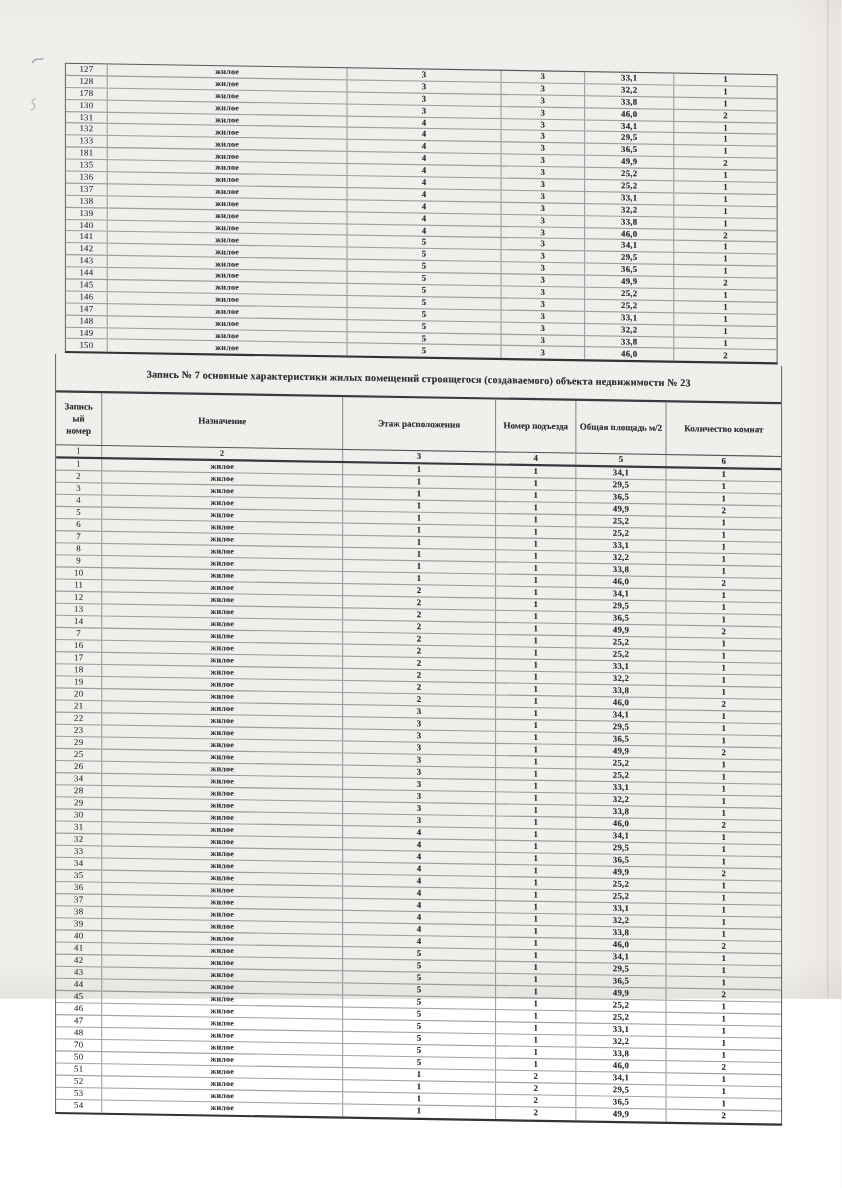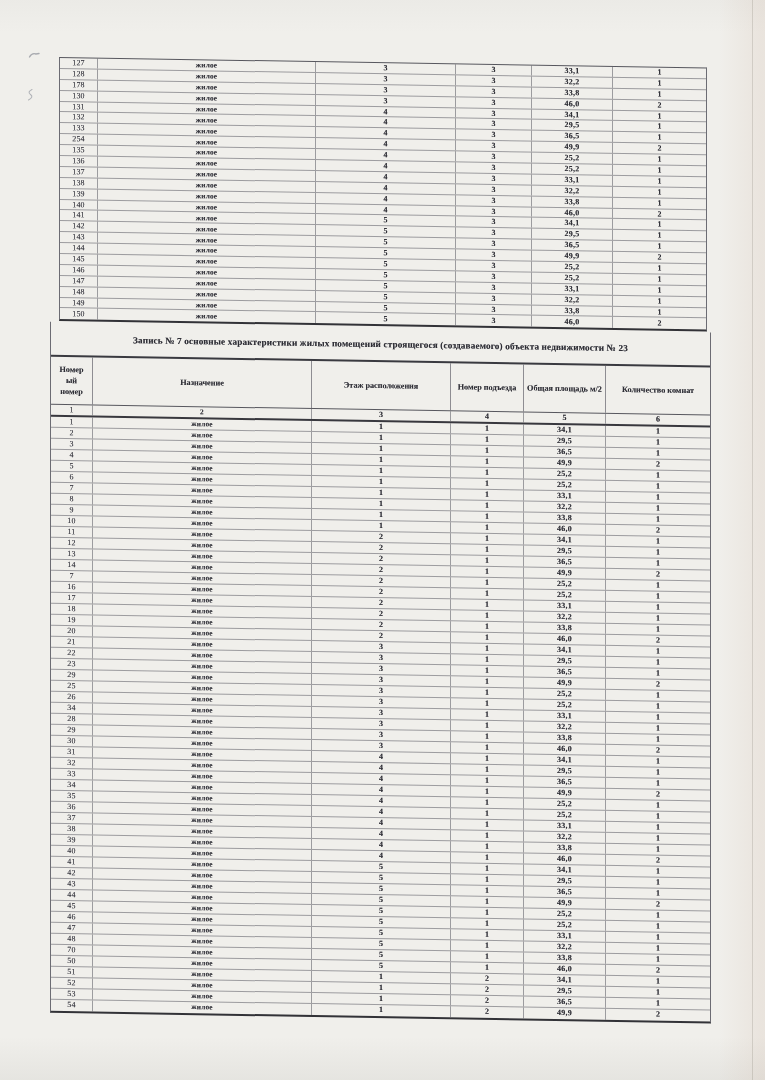--- a/index.html
+++ b/index.html
@@ -1,18 +1,18 @@
 <!DOCTYPE html>
 <html lang="ru"><head>
 <meta charset="utf-8">
 <style>
   html,body{margin:0;padding:0;}
   body{width:765px;height:1080px;overflow:hidden;
        font-family:"Liberation Serif","DejaVu Serif",serif;}
-  .sheet{position:relative;width:765px;height:1080px;
+  .sheet{position:relative;width:765px;height:908px;
     background:
       linear-gradient(90deg, rgba(0,0,0,0) 94%, rgba(196,162,140,0.14) 99.5%),
       linear-gradient(0deg, rgba(90,90,82,0.07) 0%, rgba(0,0,0,0) 4%),
       linear-gradient(180deg, rgba(120,120,115,0.04) 0%, rgba(0,0,0,0) 3%),
       #f0efeb;
     color:#34343b;}
   .sheet::after{content:"";position:absolute;top:0;left:752px;width:1px;height:100%;
     background:rgba(120,112,102,0.22);}
   .pen{position:absolute;opacity:.62;}
   .pen1{left:28px;top:51px;}
@@ -209,21 +209,21 @@
             </div>
             <div class="c">
               <span class="v">36,5</span>
             </div>
             <div class="c">
               <span class="v">1</span>
             </div>
           </div>
           <div class="row">
             <div class="c">
-              <span class="n">254</span>
+              <span class="n">181</span>
             </div>
             <div class="c">
               <span class="p">жилое</span>
             </div>
             <div class="c">
               <span class="v">4</span>
             </div>
             <div class="c">
               <span class="v">3</span>
             </div>
@@ -556,21 +556,21 @@
           </div>
         </div>
     </div>
 
     <div class="rec">
       <div class="title-cell">
         <span>Запись № 7 основные характеристики жилых помещений строящегося (создаваемого) объекта недвижимости № 23</span>
       </div>
       <div class="hdrrow">
         <div class="hc">
-          <span>Номер ый номер</span>
+          <span>Запись ый номер</span>
         </div>
         <div class="hc">
           <span>Назначение</span>
         </div>
         <div class="hc">
           <span>Этаж расположения</span>
         </div>
         <div class="hc">
           <span>Номер подъезда</span>
         </div>

